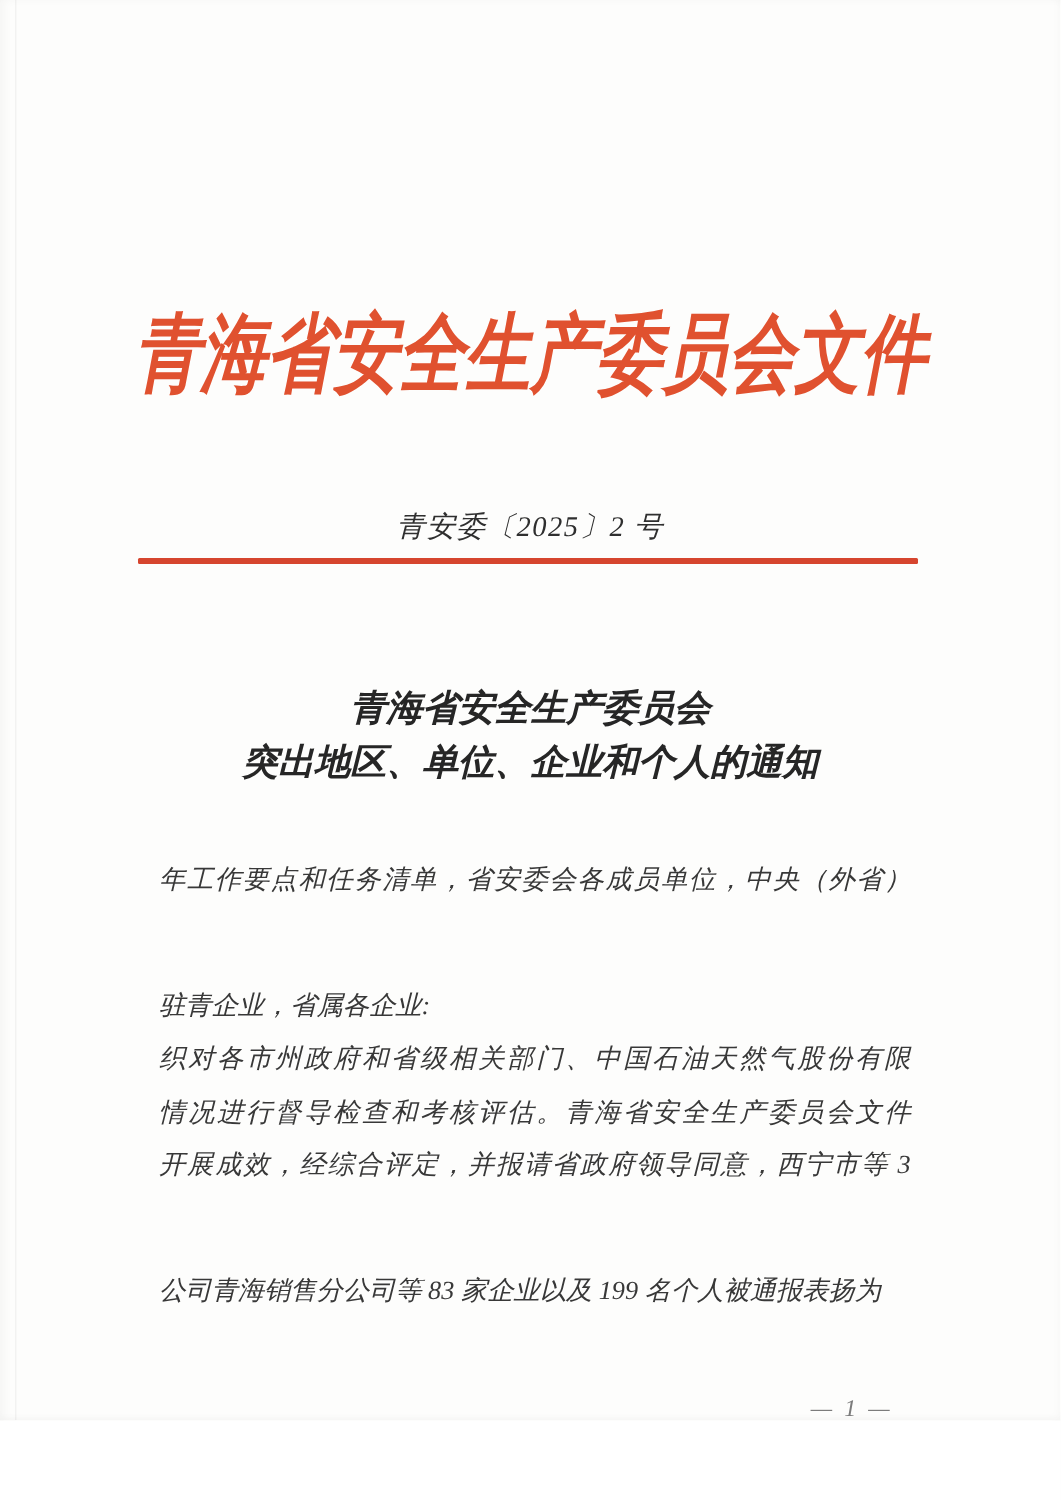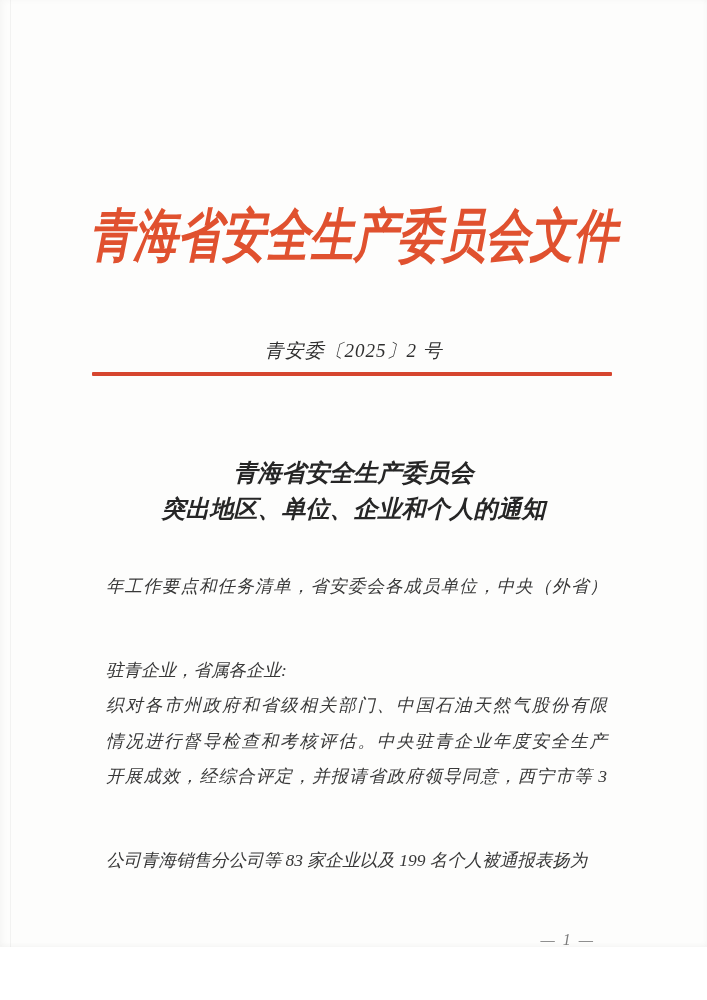--- a/index.html
+++ b/index.html
@@ -118,20 +118,20 @@
 
   <div class="doc-title">
     <div>青海省安全生产委员会</div>
     <div>突出地区、单位、企业和个人的通知</div>
   </div>
 
   <div class="body-text">
     <div class="bline">年工作要点和任务清单，省安委会各成员单位，中央（外省）</div>
     <div class="bline end">驻青企业，省属各企业:</div>
     <div class="bline">织对各市州政府和省级相关部门、中国石油天然气股份有限</div>
-    <div class="bline">情况进行督导检查和考核评估。中央驻青企业年度安全生产</div>
+    <div class="bline">情况进行督导检查和考核评估。青海省安全生产委员会文件</div>
     <div class="bline">开展成效，经综合评定，并报请省政府领导同意，西宁市等 3</div>
     <div class="bline end">公司青海销售分公司等 83 家企业以及 199 名个人被通报表扬为</div>
   </div>
 
   <div class="page-number">— 1 —</div>
 
 </div>
 
 </body></html>

